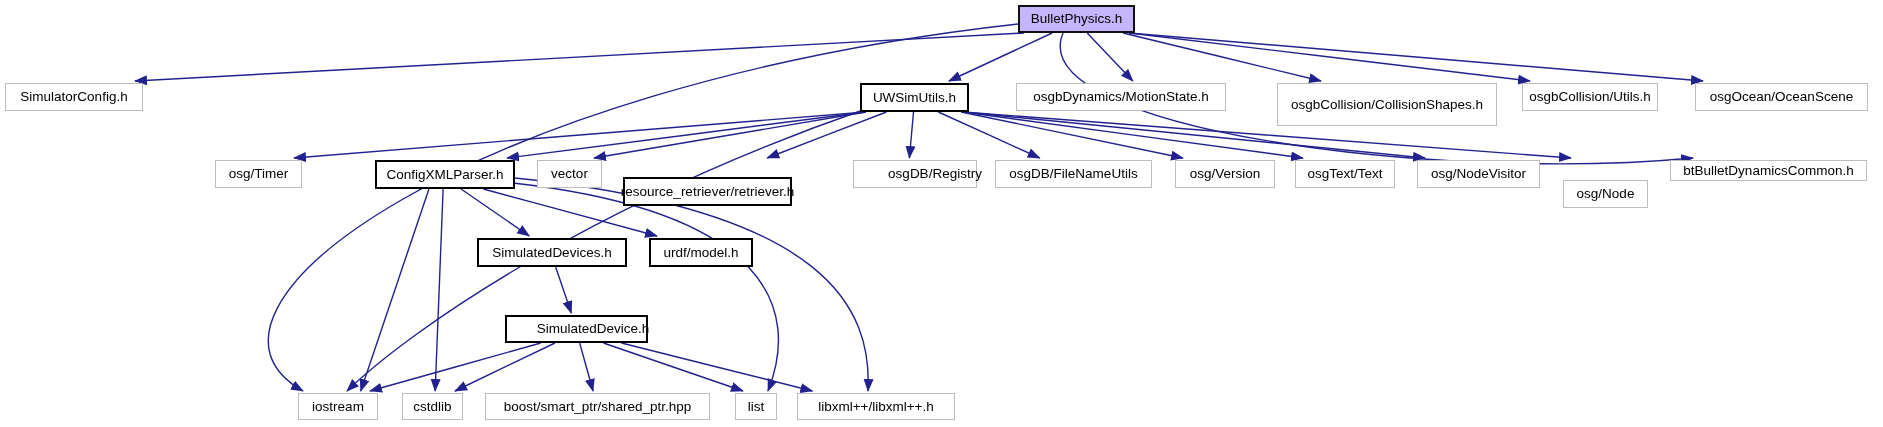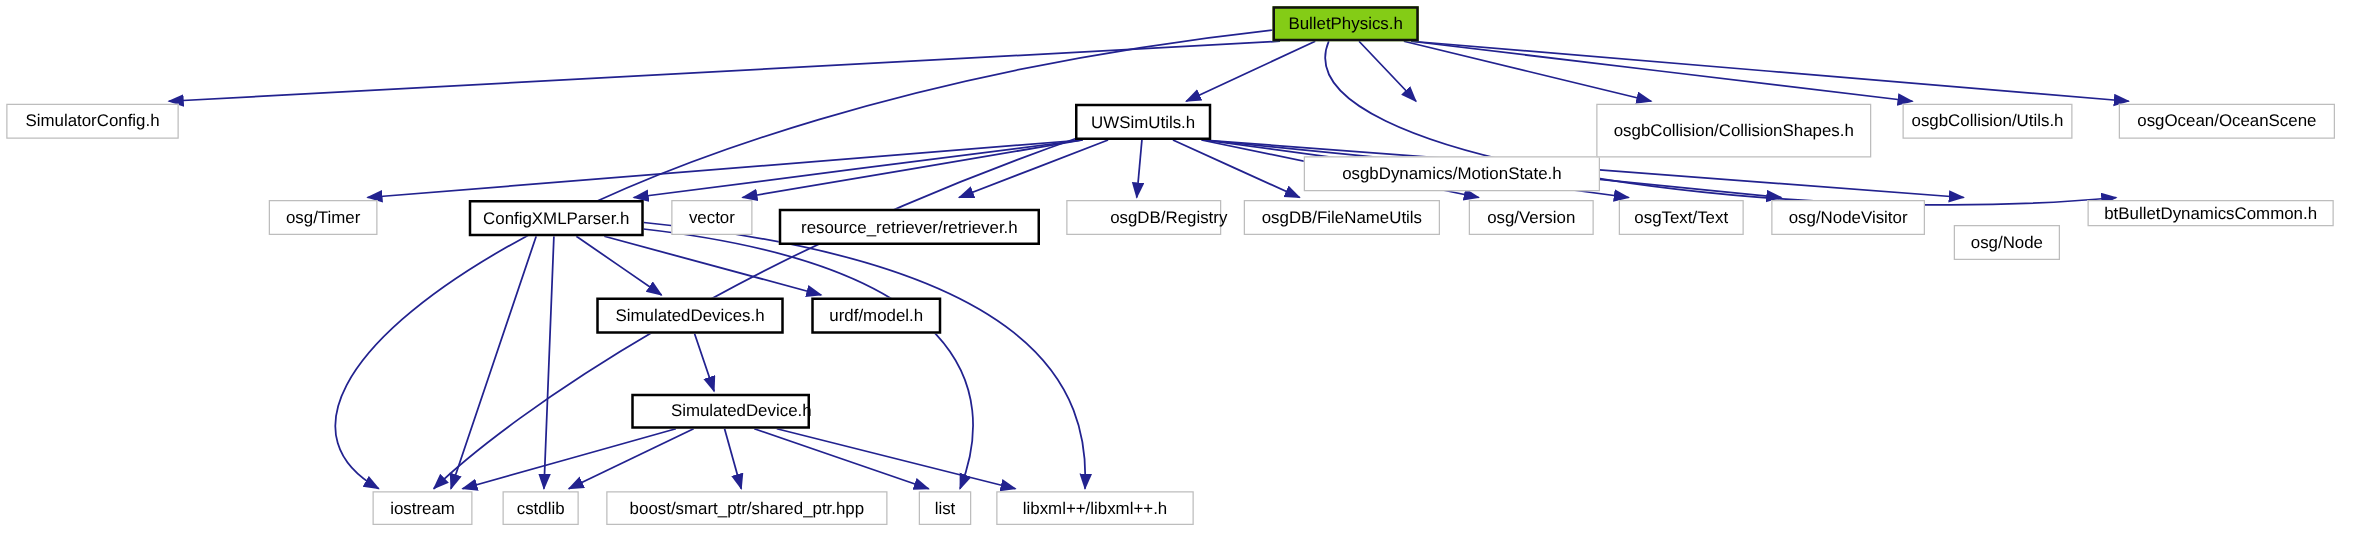--- a/index.html
+++ b/index.html
@@ -6,21 +6,21 @@
   body{font-family:"Liberation Sans","DejaVu Sans",sans-serif;}
   .stage{position:relative;width:1883px;height:427px;background:#ffffff;overflow:hidden;}
   .stage svg{position:absolute;left:0;top:0;width:1883px;height:427px;}
   .node{
     position:absolute;display:flex;align-items:center;justify-content:center;
     background:#ffffff;color:#000;font-size:13.5px;white-space:nowrap;
     box-sizing:border-box;z-index:2;line-height:1;
   }
   .node.ext{border:1px solid #bdbdbd;}
   .node.doc{border:2px solid #000000;}
-  .node.main{border:2px solid #111111;background:#84cc16;}
+  .node.main{border:2px solid #111111;background:#c4b5fd;}
 </style>
 </head>
 <body>
 
 <div class="stage">
   <svg viewBox="0 0 1883 427">
     <defs>
       <marker id="arrow" markerUnits="userSpaceOnUse" markerWidth="18" markerHeight="14" refX="12" refY="5" orient="auto">
         <path d="M0,0 L13,5 L0,10 z" fill="#22228f"></path>
       </marker>
@@ -55,28 +55,28 @@
         <path d="M540.725,343 C483.81666666666666,359 426.90833333333336,375 370,391" fill="none" stroke="#22228f" stroke-width="1.4" marker-end="url(#arrow)"></path>
         <path d="M554.9,343 C521.6,359 488.3,375 455,391" fill="none" stroke="#22228f" stroke-width="1.4" marker-end="url(#arrow)"></path>
         <path d="M579.65,343 C584.1125,359 588.575,375 593.0375,391" fill="none" stroke="#22228f" stroke-width="1.4" marker-end="url(#arrow)"></path>
         <path d="M603.425,343 C649.9499999999999,359 696.475,375 743,391" fill="none" stroke="#22228f" stroke-width="1.4" marker-end="url(#arrow)"></path>
         <path d="M621.425,343 C685.06875,359 748.7125,375 812.35625,391" fill="none" stroke="#22228f" stroke-width="1.4" marker-end="url(#arrow)"></path>
       </g>
   </svg>
 <div class="node main" style="left: 1018px; top: 5px; width: 117px; height: 28px;">BulletPhysics.h</div>
     <div class="node ext" style="left: 5px; top: 83px; width: 138px; height: 28px;">SimulatorConfig.h</div>
     <div class="node doc" style="left: 860px; top: 83px; width: 109px; height: 29px;">UWSimUtils.h</div>
-    <div class="node ext" style="left: 1043px; top: 83px; width: 237px; height: 28px; margin-top: 42px;">osgbDynamics/MotionState.h</div>
+    <div class="node ext" style="left: 1016px; top: 83px; width: 210px; height: 28px;">osgbDynamics/MotionState.h</div>
     <div class="node ext" style="left: 1277px; top: 83px; width: 220px; height: 43px;">osgbCollision/CollisionShapes.h</div>
     <div class="node ext" style="left: 1522px; top: 83px; width: 136px; height: 28px;">osgbCollision/Utils.h</div>
     <div class="node ext" style="left: 1695px; top: 83px; width: 173px; height: 28px;">osgOcean/OceanScene</div>
     <div class="node ext" style="left: 215px; top: 160px; width: 87px; height: 28px;">osg/Timer</div>
     <div class="node doc" style="left: 375px; top: 160px; width: 140px; height: 29px;">ConfigXMLParser.h</div>
     <div class="node ext" style="left: 537px; top: 160px; width: 65px; height: 28px;">vector</div>
-    <div class="node doc" style="left: 623px; top: 167px; width: 209px; height: 29px;">resource_retriever/retriever.h</div>
+    <div class="node doc" style="left: 623px; top: 177px; width: 169px; height: 29px;">resource_retriever/retriever.h</div>
     <div class="node ext" style="left: 853px; top: 160px; width: 124px; height: 28px; padding-left: 40px;">osgDB/Registry</div>
     <div class="node ext" style="left: 995px; top: 160px; width: 157px; height: 28px;">osgDB/FileNameUtils</div>
     <div class="node ext" style="left: 1175px; top: 160px; width: 100px; height: 28px;">osg/Version</div>
     <div class="node ext" style="left: 1295px; top: 160px; width: 100px; height: 28px;">osgText/Text</div>
     <div class="node ext" style="left: 1417px; top: 160px; width: 123px; height: 28px;">osg/NodeVisitor</div>
     <div class="node ext" style="left: 1563px; top: 160px; width: 85px; height: 28px; margin-top: 20px;">osg/Node</div>
     <div class="node ext" style="left: 1670px; top: 160px; width: 197px; height: 21px;">btBulletDynamicsCommon.h</div>
     <div class="node doc" style="left: 477px; top: 238px; width: 150px; height: 29px;">SimulatedDevices.h</div>
     <div class="node doc" style="left: 649px; top: 238px; width: 104px; height: 29px;">urdf/model.h</div>
     <div class="node doc" style="left: 505px; top: 315px; width: 143px; height: 28px; padding-left: 33px;">SimulatedDevice.h</div>

